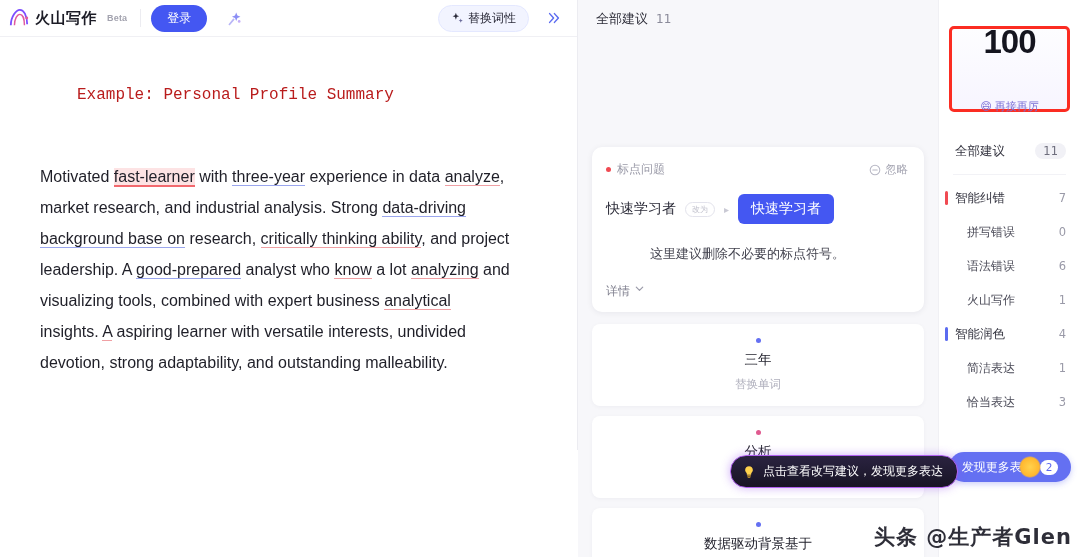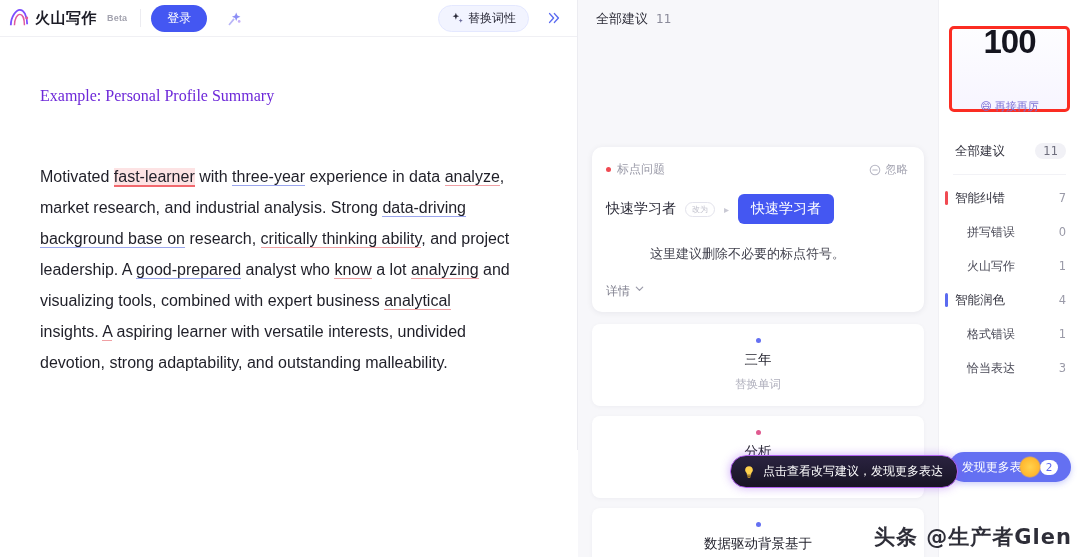--- a/index.html
+++ b/index.html
@@ -60,23 +60,24 @@
   .collapse-btn {
     width: 26px; height: 26px; margin-left: 12px;
     display:flex; align-items:center; justify-content:center;
     color:#5b6bf0; font-size: 15px; cursor:pointer; border-radius:6px;
   }
 
   .doc-area {
     flex: 1 1 auto; padding: 46px 40px 0 40px; overflow: hidden;
   }
   .doc-title {
-    font-size: 16px; color: #6d28d9; line-height: 1.6;
+    font-size: 16px; color: #b91c1c; line-height: 1.6;
     margin-bottom: 52px;
-    font-family: Liberation Serif, serif;
+    font-family: Liberation Mono, monospace;
+    margin-left: 37px;
   }
   .doc-body {
     font-size: 16px; color: #1f1f28; line-height: 31px;
     font-family: "Liberation Sans", sans-serif;
     max-width: 470px;
   }
   .err-red {
     background: #fde3e4;
     border-bottom: 2px solid #f2696e;
     padding-bottom: 0px;
@@ -403,30 +404,34 @@
         <div class="rail-item head">
           <span class="bar bar-red"></span>
           <span class="rail-label">智能纠错</span>
           <span class="rail-count">7</span>
         </div>
         <div class="rail-item sub">
           <span class="rail-label">拼写错误</span>
           <span class="rail-count">0</span>
         </div>
         <div class="rail-item sub">
+          <span class="rail-label">语法错误</span>
+          <span class="rail-count">6</span>
+        </div>
+        <div class="rail-item sub">
           <span class="rail-label">火山写作</span>
           <span class="rail-count">1</span>
         </div>
         <div class="rail-item head">
           <span class="bar bar-blue"></span>
           <span class="rail-label">智能润色</span>
           <span class="rail-count">4</span>
         </div>
         <div class="rail-item sub">
-          <span class="rail-label">格式错误</span>
+          <span class="rail-label">简洁表达</span>
           <span class="rail-count">1</span>
         </div>
         <div class="rail-item sub">
           <span class="rail-label">恰当表达</span>
           <span class="rail-count">3</span>
         </div>
       </div>
 
     <div class="discover-btn">
       <div class="discover-glow"></div>

